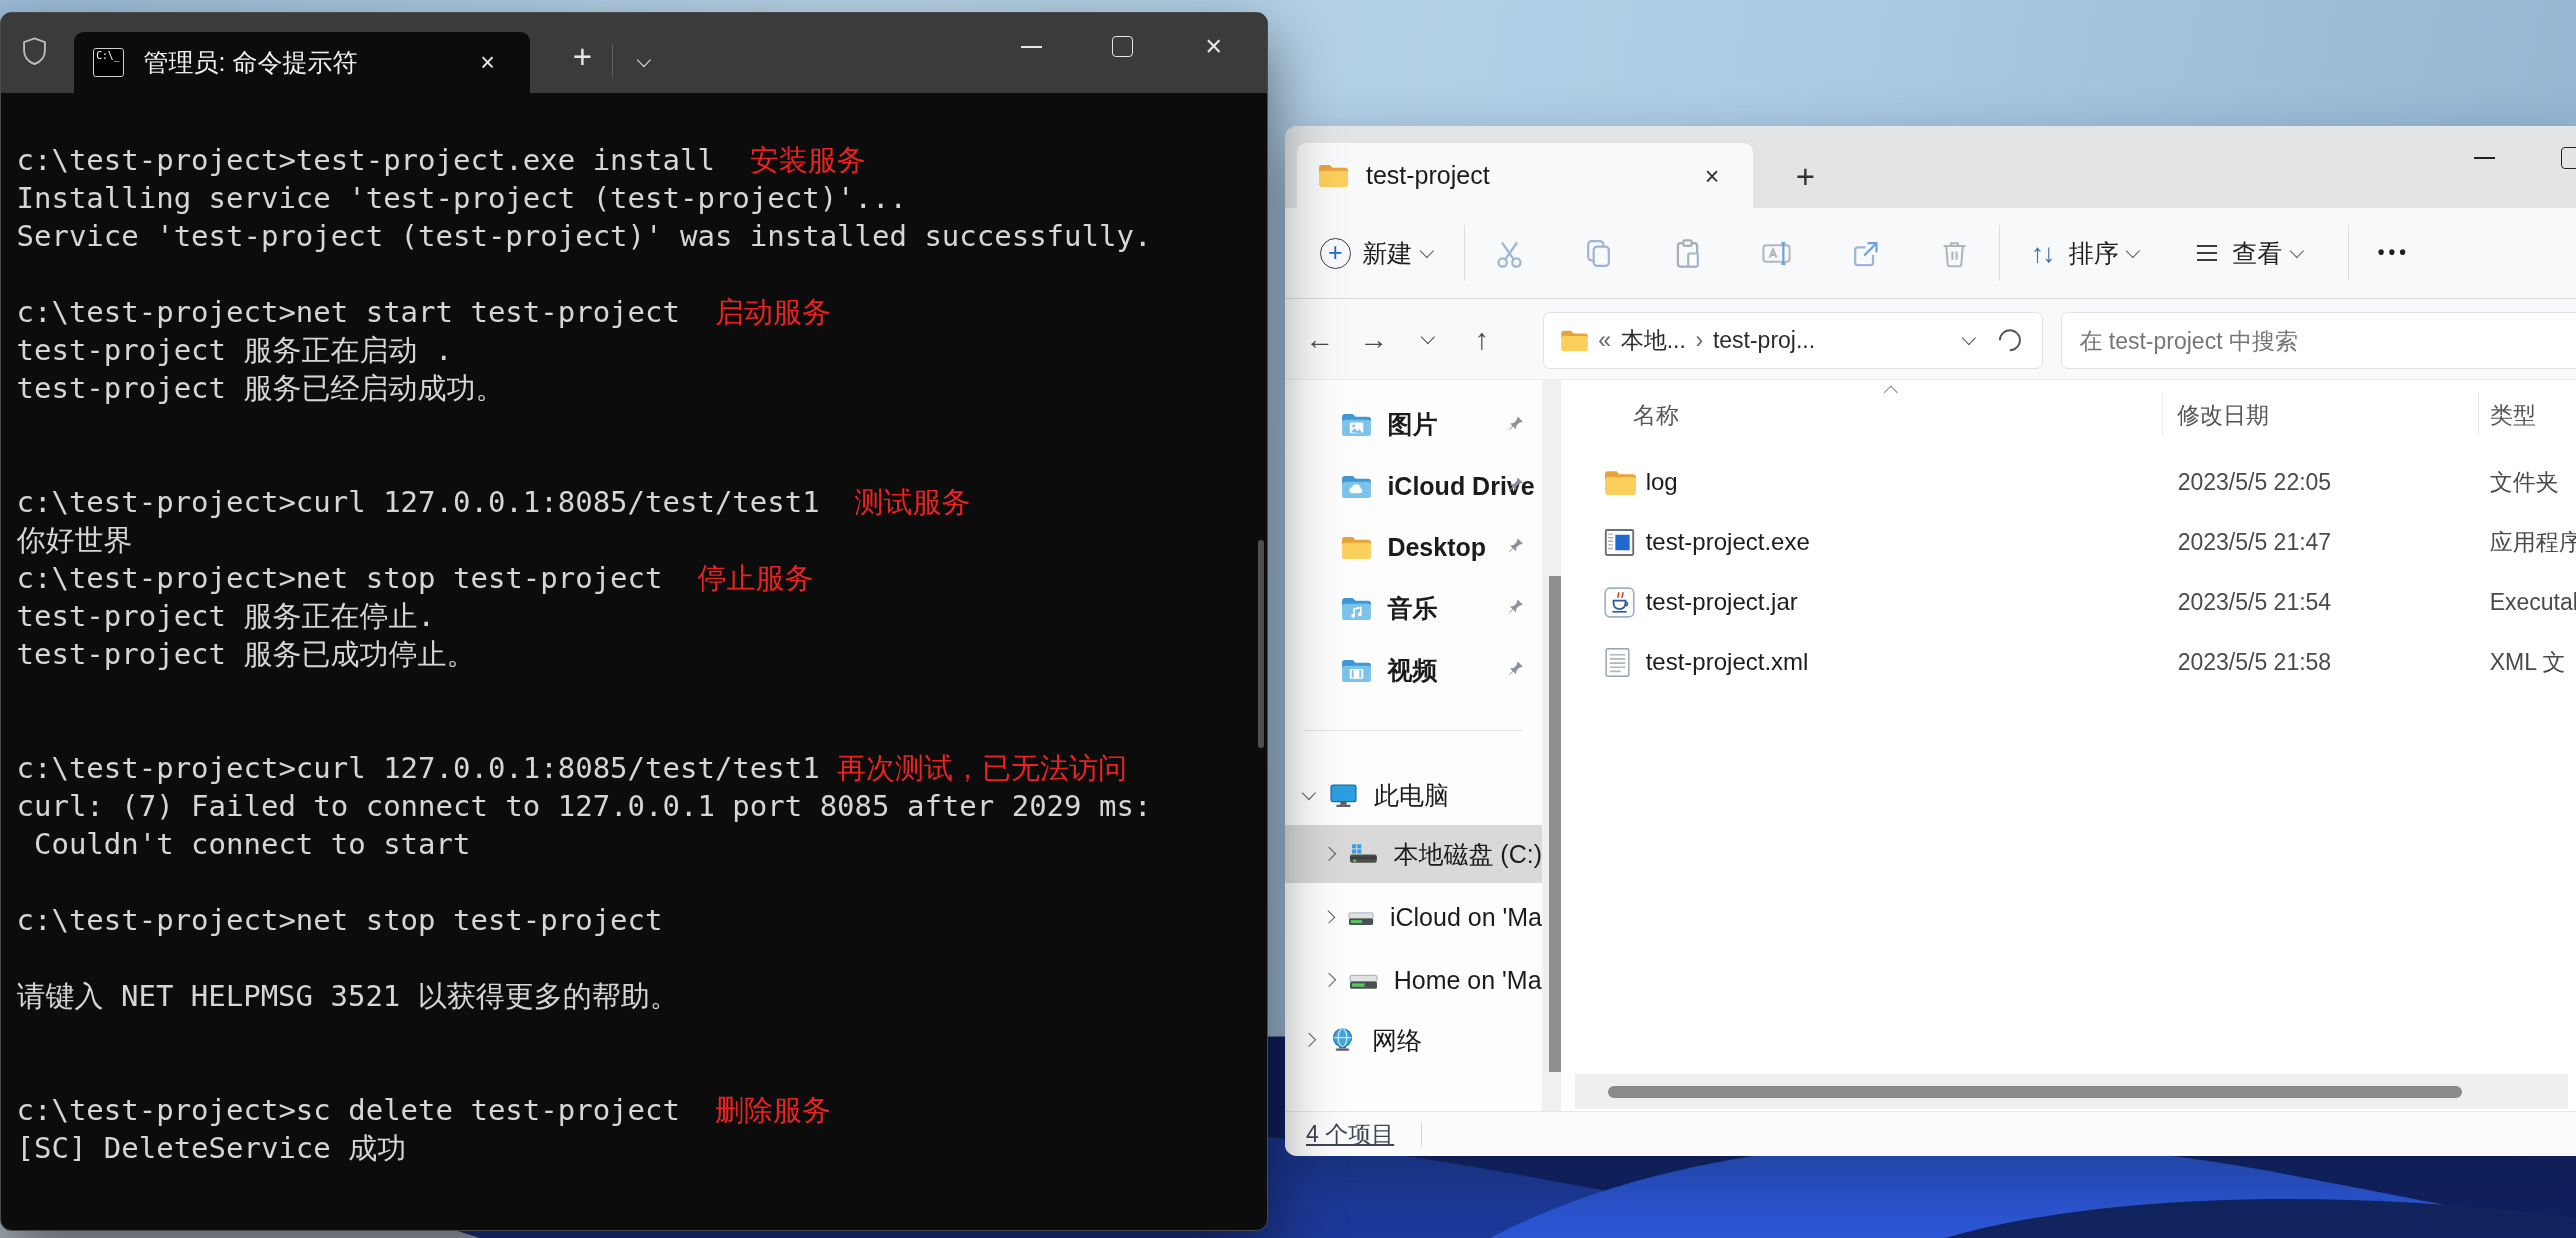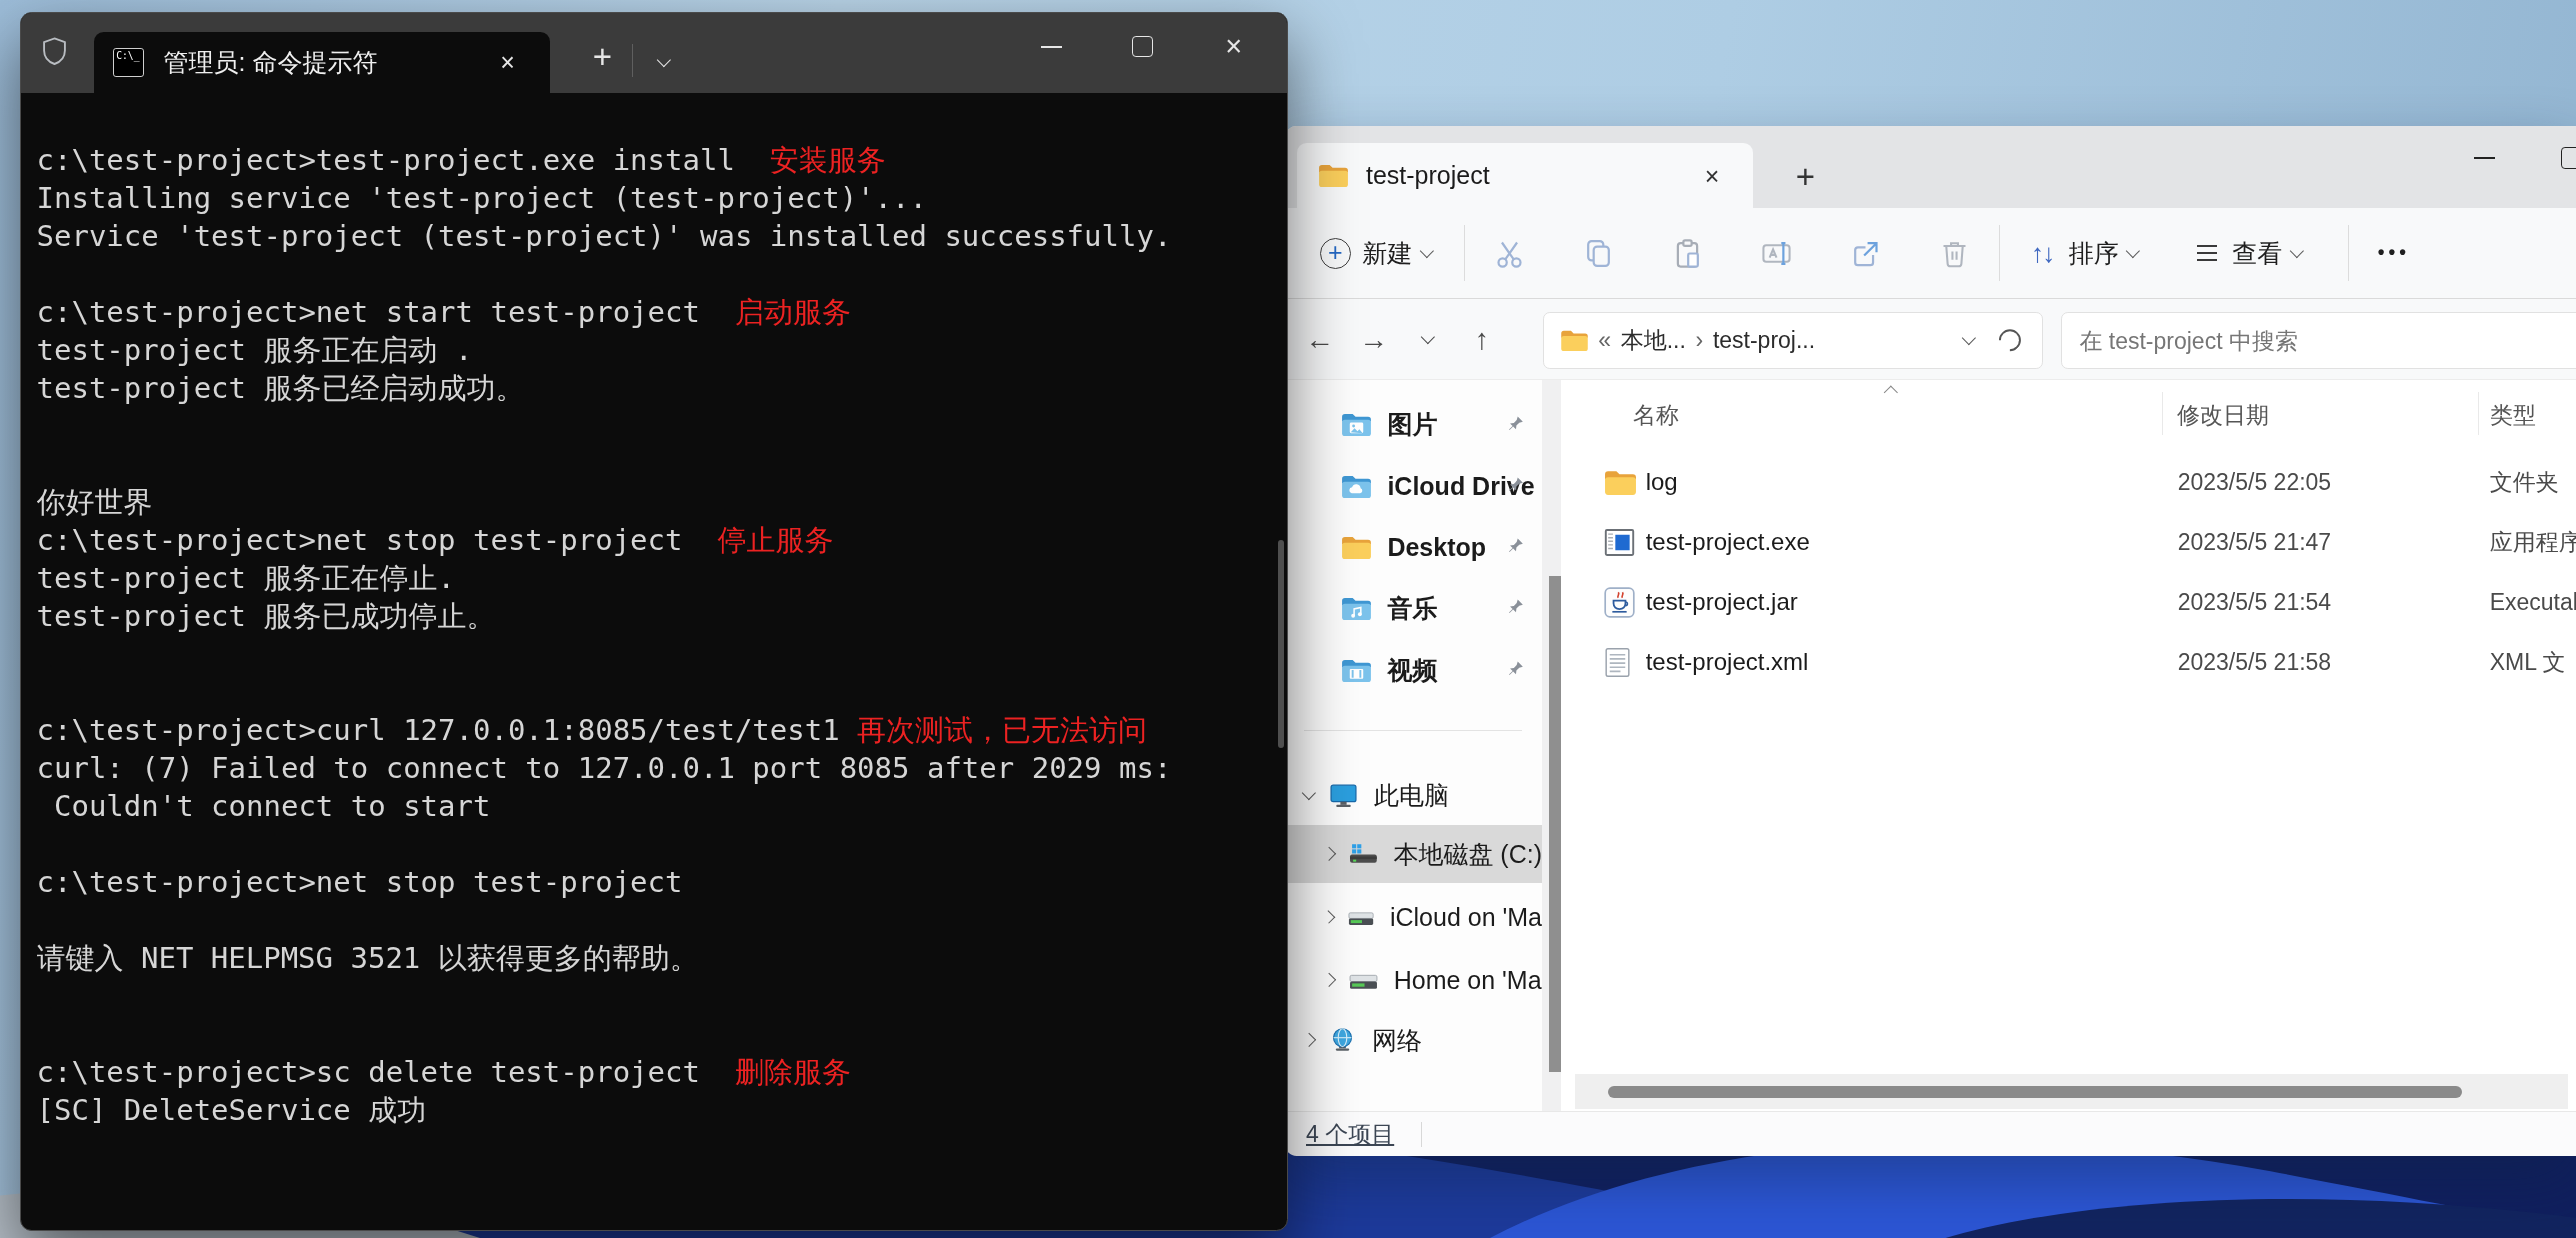--- a/index.html
+++ b/index.html
@@ -5,21 +5,21 @@
   html,body{margin:0;padding:0;}
   body{
     width:2576px;height:1239px;overflow:hidden;position:relative;
     font-family:"Liberation Sans","DejaVu Sans",sans-serif;
     background:linear-gradient(100deg,#9dbdd9 0%,#bad5e9 30%,#aecde4 62%,#8fb2cf 100%);
   }
   
   #petals{position:absolute;left:0;bottom:0;width:2576px;height:232px;z-index:0;}
   
   #terminal{
-    position:absolute;left:20px;top:11.6px;width:1266px;height:1217px;z-index:3;
+    position:absolute;left:0;top:11.6px;width:1266px;height:1217px;z-index:3;
     background:#0c0c0c;border:1px solid #4a4a4a;border-radius:11.6px;
     box-shadow:0 27px 68px rgba(0,0,0,.55);
   }
   .t-titlebar{position:relative;height:80px;background:#3b3b3b;border-radius:10.6px 10.6px 0 0;}
   .t-shield{position:absolute;left:21px;top:23px;width:25px;height:31px;}
   .t-tab{
     position:absolute;left:73px;top:19.3px;width:456px;height:61px;background:#0c0c0c;
     border-radius:9.7px 9.7px 0 0;display:flex;align-items:center;
   }
   .t-cmdicon{width:31px;height:29px;margin-left:19.3px;background:#000;border:1px solid #cfcfcf;border-radius:2.9px;
@@ -296,20 +296,21 @@
   <div id="term-body">
     <div class="term-line"><span>c:\test-project&gt;test-project.exe install  </span><span class="note">安装服务</span></div>
     <div class="term-line"><span>Installing service 'test-project (test-project)'...</span><span class="note"></span></div>
     <div class="term-line"><span>Service 'test-project (test-project)' was installed successfully.</span><span class="note"></span></div>
     <div class="term-line"><span></span><span class="note"></span></div>
     <div class="term-line"><span>c:\test-project&gt;net start test-project  </span><span class="note">启动服务</span></div>
     <div class="term-line"><span>test-project 服务正在启动 .</span><span class="note"></span></div>
     <div class="term-line"><span>test-project 服务已经启动成功。</span><span class="note"></span></div>
     <div class="term-line"><span></span><span class="note"></span></div>
     <div class="term-line"><span></span><span class="note"></span></div>
+    <div class="term-line"><span>c:\test-project&gt;curl 127.0.0.1:8085/test/test1  </span><span class="note">测试服务</span></div>
     <div class="term-line"><span>你好世界</span><span class="note"></span></div>
     <div class="term-line"><span>c:\test-project&gt;net stop test-project  </span><span class="note">停止服务</span></div>
     <div class="term-line"><span>test-project 服务正在停止.</span><span class="note"></span></div>
     <div class="term-line"><span>test-project 服务已成功停止。</span><span class="note"></span></div>
     <div class="term-line"><span></span><span class="note"></span></div>
     <div class="term-line"><span></span><span class="note"></span></div>
     <div class="term-line"><span>c:\test-project&gt;curl 127.0.0.1:8085/test/test1 </span><span class="note">再次测试，已无法访问</span></div>
     <div class="term-line"><span>curl: (7) Failed to connect to 127.0.0.1 port 8085 after 2029 ms:</span><span class="note"></span></div>
     <div class="term-line"><span> Couldn't connect to start</span><span class="note"></span></div>
     <div class="term-line"><span></span><span class="note"></span></div>

